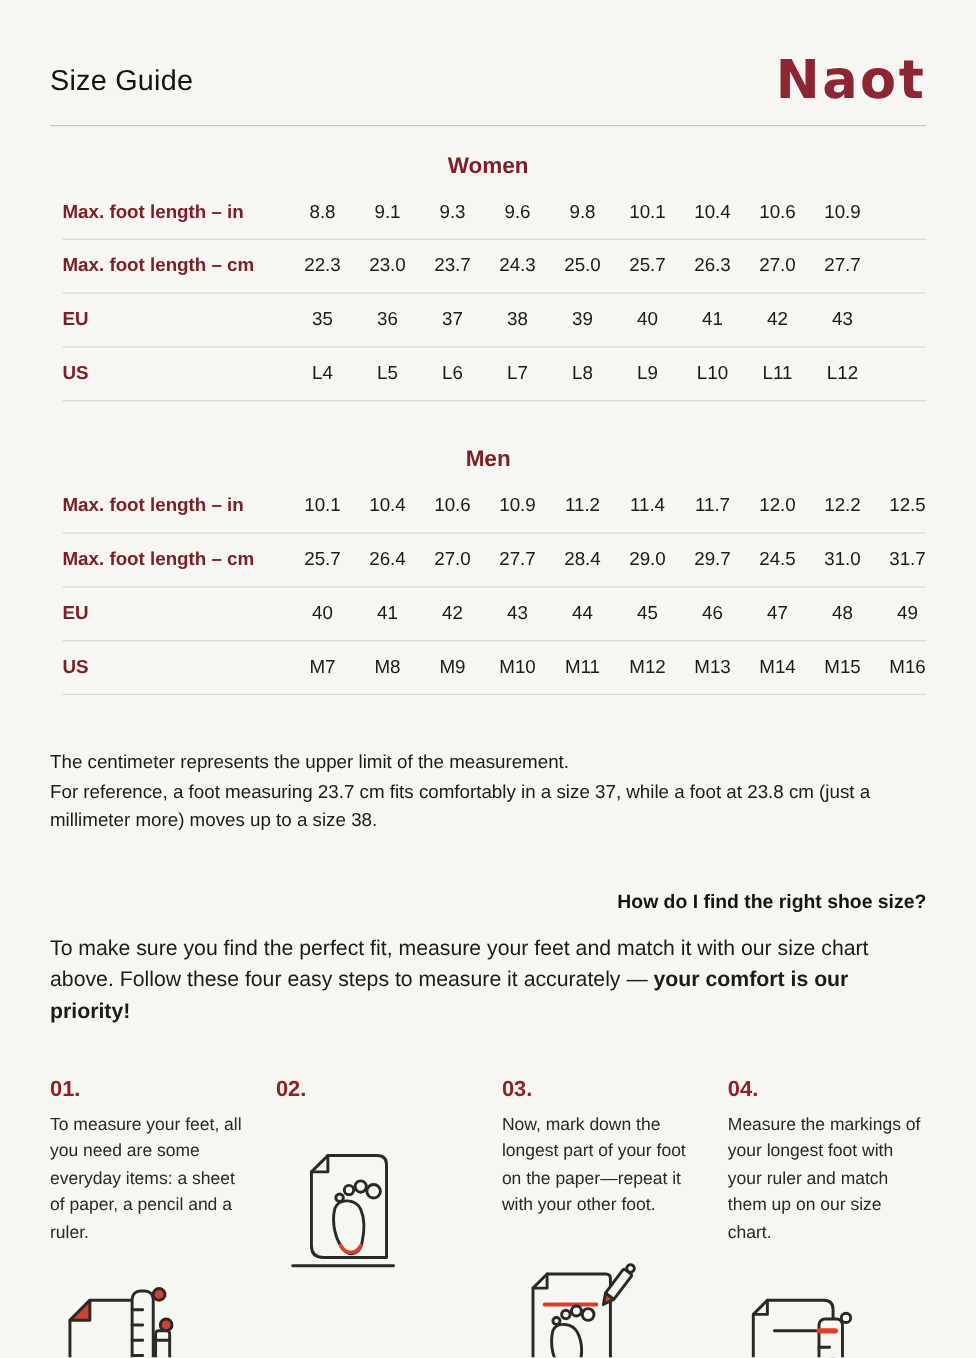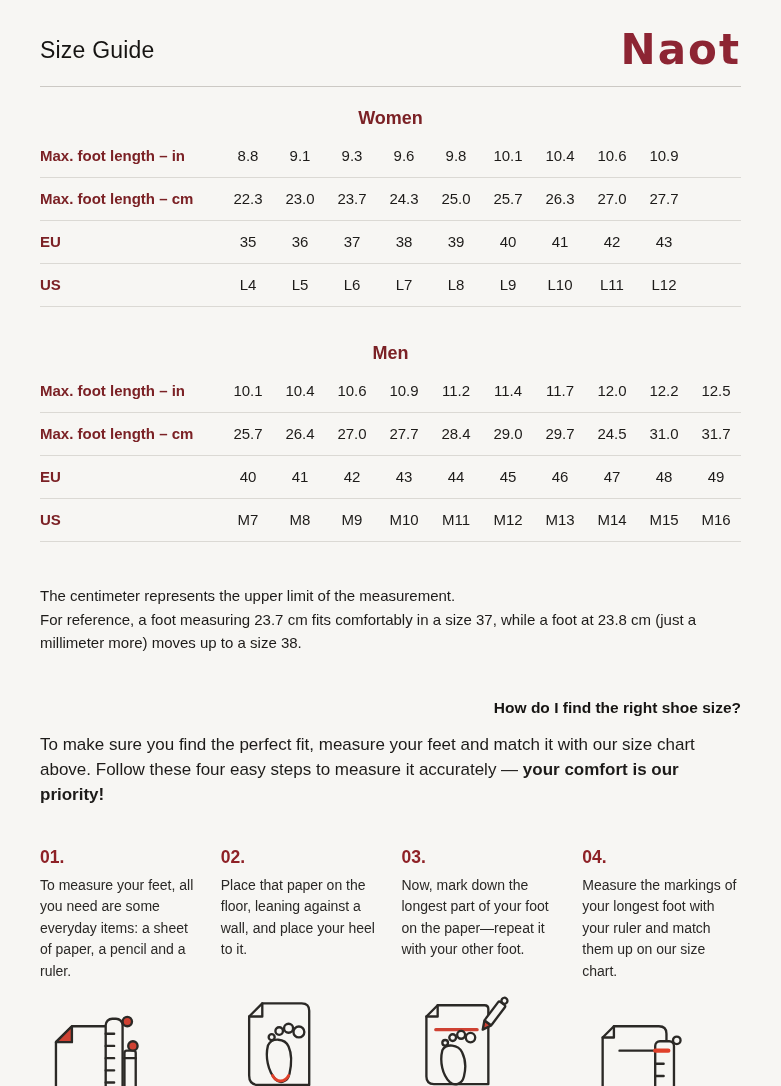--- a/index.html
+++ b/index.html
@@ -4,37 +4,37 @@
 <style>
   html,body{margin:0;padding:0;}
   body{
     background:#f7f6f3;
     font-family:"Liberation Sans","DejaVu Sans",sans-serif;
     color:#1d1b19;
     -webkit-font-smoothing:antialiased;
   }
   .page{
     width:781px;height:1086px;box-sizing:border-box;
-    padding:0 40px;background:#f7f6f3;overflow:hidden;
+    padding:14px 40px;background:#f7f6f3;overflow:hidden;
   }
   
   .header{
     display:flex;justify-content:space-between;align-items:center;
     padding-top:26px;padding-bottom:12px;
     border-bottom:1px solid #ccc9c4;
   }
   .page-title{font-size:23px;font-weight:500;letter-spacing:.2px;color:#161412;}
   .logo{
     font-family:"DejaVu Sans","Liberation Sans",sans-serif;
     font-weight:800;font-size:42px;line-height:48px;color:#8d2533;
     letter-spacing:2px;transform:scaleY(1.02);
   }
   
   .section-title{color:#7b2125;font-size:18px;font-weight:700;margin:21px 0 6px;text-align:center;}
-  .trow{display:flex;align-items:center;padding:12px 0 13px;border-bottom:1px solid #dbd9d4;}
+  .trow{display:flex;align-items:center;padding:12px 0 13px;border-bottom:1px solid #dbd9d4;margin-left:10px;}
   .tlabel{flex:0 0 182px;color:#7b2125;font-weight:700;font-size:15px;}
   .tcell{flex:0 0 52px;text-align:center;font-size:15px;color:#1d1b19;}
   .men-gap{margin-top:36px;}
   
   .notes{margin-top:42px;font-size:15px;line-height:23.5px;color:#1d1b19;}
   .notes p{margin:0;}
   
   .faq-heading{margin-top:44px;font-size:15.5px;font-weight:700;color:#161412;text-align:right;}
   .faq-intro{margin-top:15px;font-size:17px;line-height:25px;color:#1d1b19;}
   .faq-intro b{font-weight:700;}
@@ -193,21 +193,20 @@
           <rect x="90" y="44" width="12" height="48" rx="2.5" fill="#f7f6f3"></rect>
           <path d="M90 92 L102 92 L96 104 Z" fill="#f7f6f3"></path>
           <path d="M90 52 H102"></path>
           <circle cx="99" cy="39" r="5" fill="#cf4233"></circle>
         </svg>
       </div>
     </div>
 
     <div class="step">
       <div class="step-number">02.</div>
-      <div class="step-text">Place that paper on the floor, leaning against a wall, and place your heel to it.</div>
       <div class="step-icon">
         <svg width="122" height="120" viewBox="0 0 130 125" fill="none" stroke="#2b2926" stroke-width="2.5" stroke-linecap="round" stroke-linejoin="round">
           <path d="M14 110 H100"></path>
           <path d="M44 16 H86 Q94 16 94 24 V103 H40 Q30 103 30 93 V30 Z" fill="#f7f6f3"></path>
           <path d="M44 16 V30 H30"></path>
           <circle cx="54" cy="52" r="3.2"></circle>
           <circle cx="62" cy="45.5" r="4"></circle>
           <circle cx="72" cy="42.5" r="4.8"></circle>
           <circle cx="83" cy="46.5" r="5.8"></circle>
           <path d="M50 61 C47 73 50 88 58 97 C63 102 71 100 73 91 C75 82 76 71 72 62 C68 53 54 52 50 61 Z"></path>

